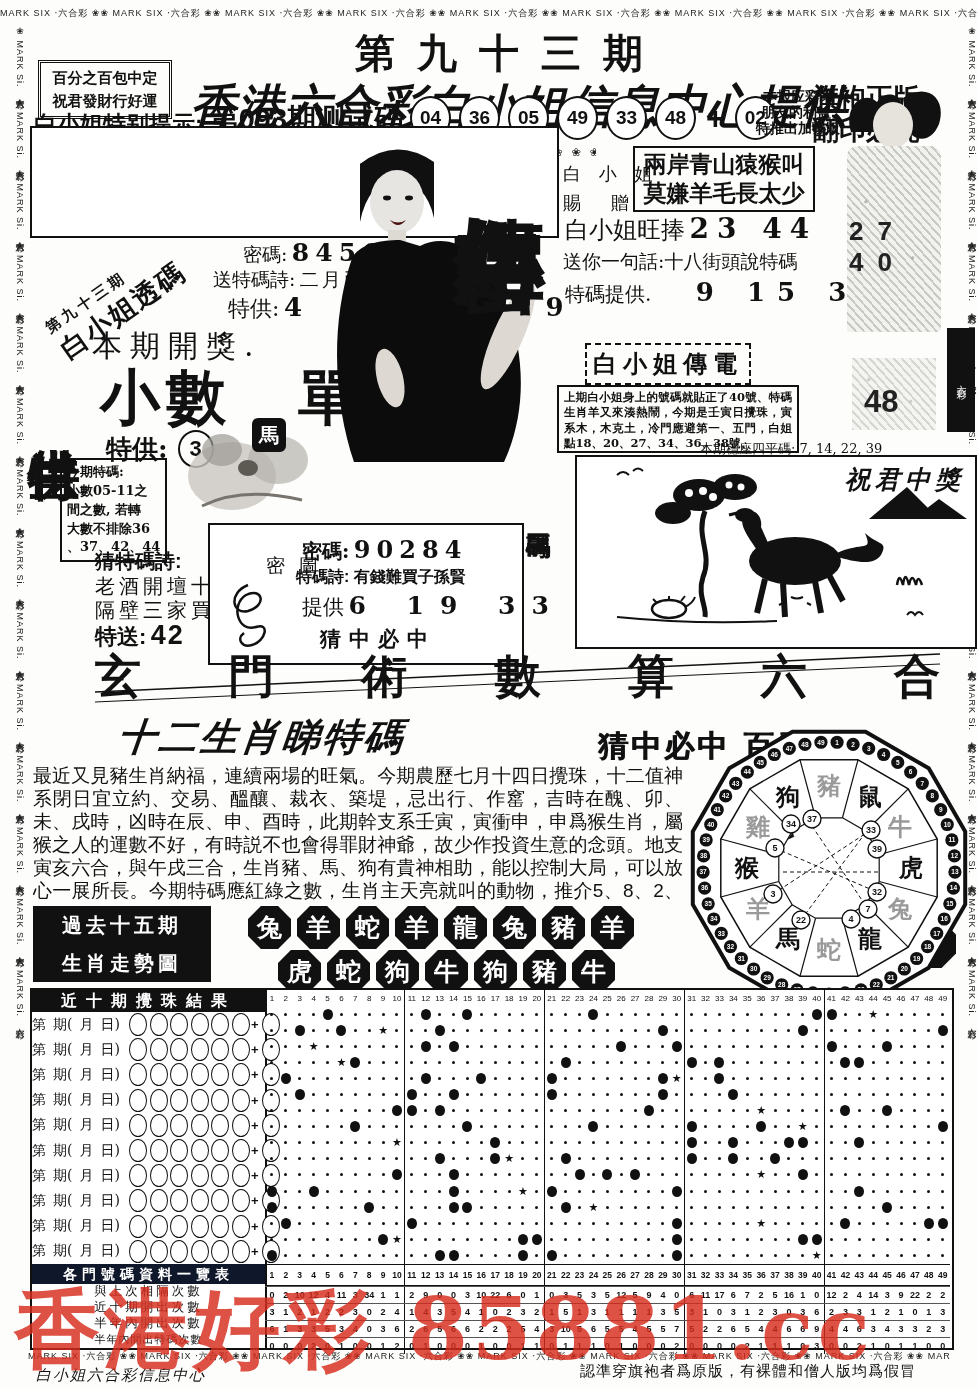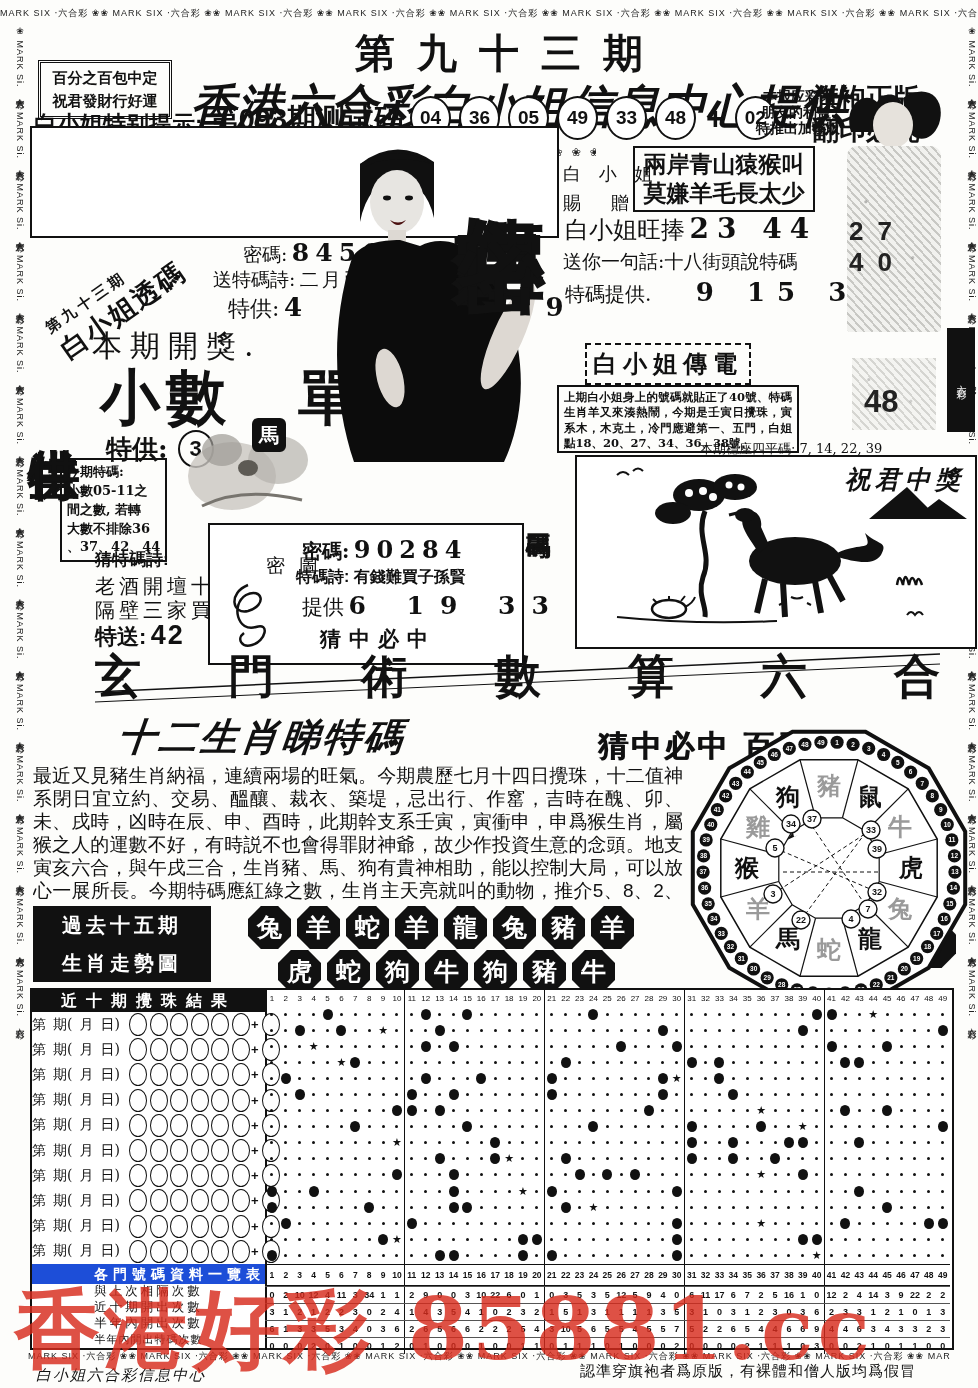--- a/index.html
+++ b/index.html
@@ -32,21 +32,21 @@
   .kv .k{font-size:19px;}
   .kv .v{font-size:25px;letter-spacing:6px;font-weight:bold;}
   .draw-label{font-size:30px;letter-spacing:8px;white-space:nowrap;}
   .big-words{font-size:60px;font-weight:900;letter-spacing:6px;white-space:nowrap;}
   .tegong{display:flex;align-items:center;gap:10px;}
   .tegong .k{font-size:26px;font-weight:bold;}
   .circ3{width:32px;height:34px;border:2px solid #111;border-radius:50%;display:flex;align-items:center;justify-content:center;font-size:22px;font-weight:bold;}
   .note-box{border:2px solid #111;padding:3px 5px;font-size:13px;font-weight:bold;line-height:1.45;white-space:nowrap;}
   .vert{writing-mode:vertical-rl;text-orientation:upright;}
   .left-title{font-size:52px;font-weight:900;line-height:1.08;}
-  .guess-title{font-size:17px;font-weight:900;}
+  .guess-title{font-size:20px;font-weight:900;}
   .guess-line{font-size:20px;white-space:nowrap;}
   .tesong .k{font-size:22px;font-weight:900;}
   .tesong .v{font-size:27px;font-weight:bold;letter-spacing:2px;}
   .secret-box{border:2px solid #111;background:#fff;}
   .mitu{font-size:19px;font-weight:normal;letter-spacing:4px;margin-left:44px;}
   .slogan-mid{font-size:21px;font-weight:bold;letter-spacing:8px;}
   .main-vert{font-size:92px;font-weight:900;line-height:1.03;}
   .xunma{font-size:25px;font-weight:bold;line-height:1.15;}
   
   .gift{font-size:18px;line-height:1.6;letter-spacing:6px;white-space:nowrap;}
@@ -78,21 +78,21 @@
   .badge-row{display:flex;gap:6px;}
   .badge{width:43px;height:43px;background:#111;color:#fff;display:flex;align-items:center;justify-content:center;font-size:25px;font-weight:900;clip-path:polygon(30% 0,70% 0,100% 30%,100% 70%,70% 100%,30% 100%,0 70%,0 30%);flex:none;}
   .badge.q{width:48px;height:48px;font-size:30px;}
   
   .btable{border:2.5px solid #111;background:#fff;}
   .lp-title{background:#111;color:#fff;font-size:16px;font-weight:bold;letter-spacing:9px;text-align:center;line-height:22px;}
   .lp-row{display:flex;align-items:center;height:25.2px;font-size:14px;white-space:nowrap;}
   .lp-row .pfx{font-family:"DejaVu Serif",serif;margin-right:2px;}
   .oval{width:16px;height:21px;border:1.6px solid #111;border-radius:50%;flex:none;margin-left:2.5px;background:#fff;}
   .lp-plus{font-size:13px;font-weight:bold;margin:0 1px;}
-  .lp-bar{background:#1d4ed8;color:#fff;font-size:14px;font-weight:bold;letter-spacing:5px;text-align:right;line-height:20px;}
+  .lp-bar{background:#0f172a;color:#fff;font-size:14px;font-weight:bold;letter-spacing:5px;text-align:center;line-height:20px;}
   .lp-lbl{font-size:12.5px;display:flex;align-items:center;justify-content:center;letter-spacing:3px;white-space:nowrap;}
   .grow{display:flex;}
   .gcell{flex:1 1 0;display:flex;align-items:center;justify-content:center;min-width:0;}
   .gsep{border-right:1.5px solid #111;}
   .hnum{font-size:8px;height:16px;}
   .dotrow{height:16.1px;}
   .d-s{width:3px;height:3px;border-radius:50%;background:#111;}
   .d-b{width:10px;height:11px;border-radius:50%;background:#111;}
   .d-star{font-size:11px;line-height:1;}
   .fnum{font-size:8.5px;font-weight:bold;height:20px;}

